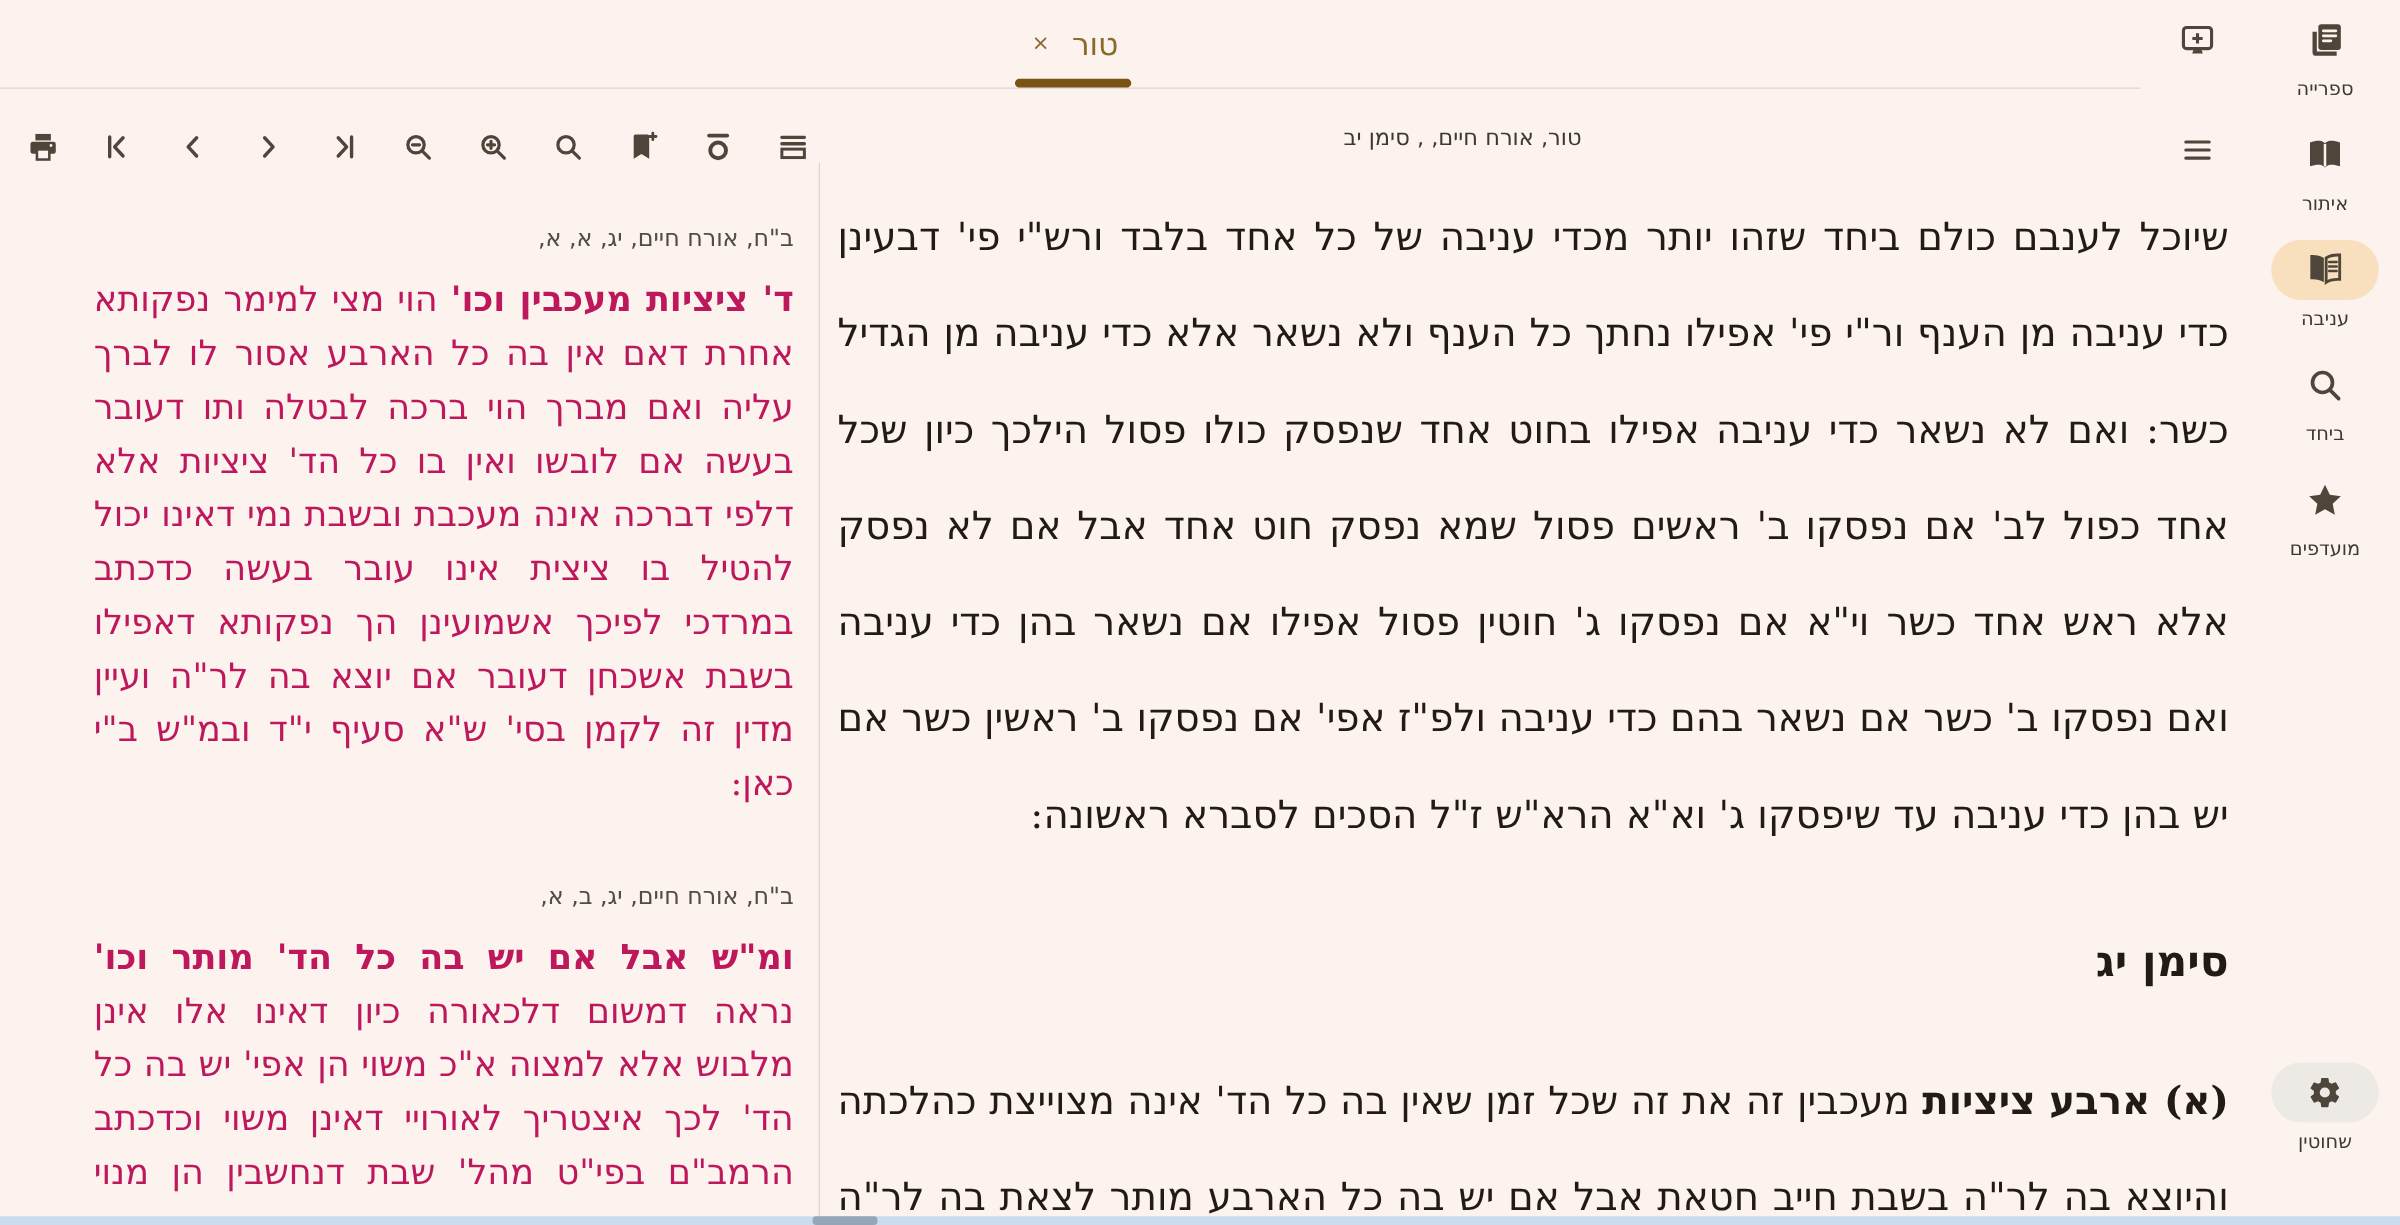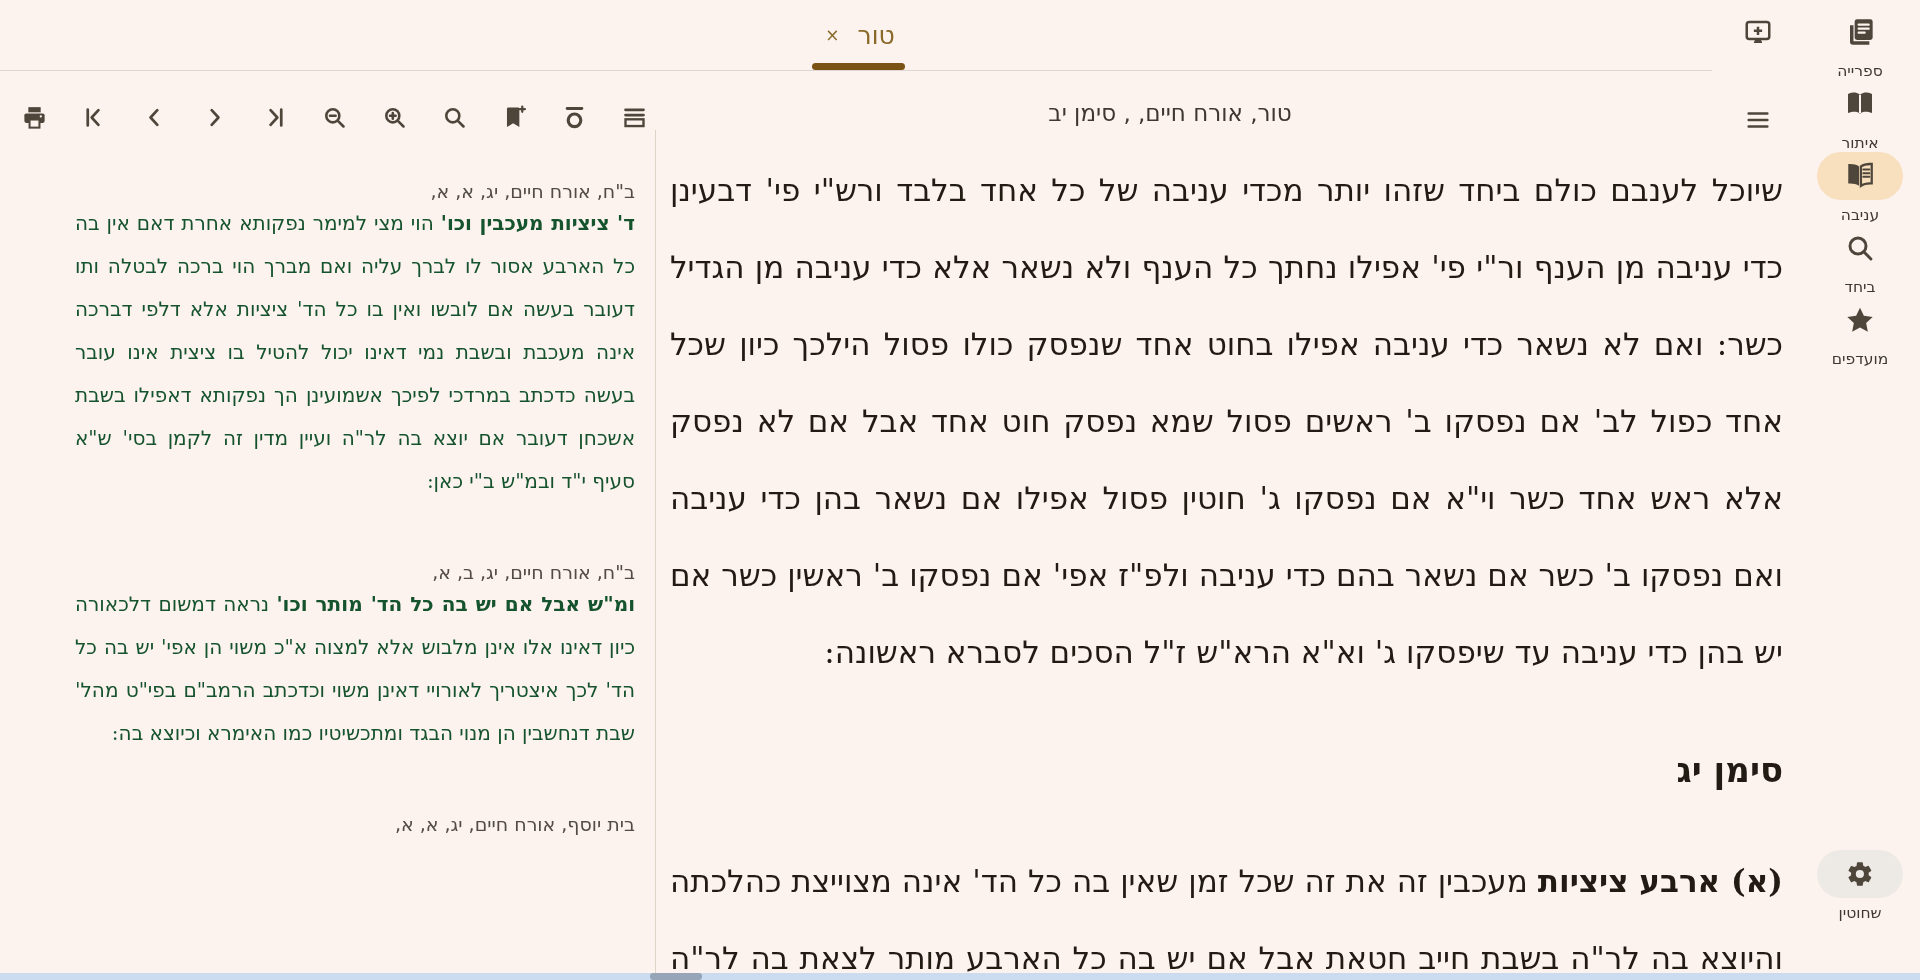--- a/index.html
+++ b/index.html
@@ -9,21 +9,21 @@
     font-family:"DejaVu Sans","Liberation Sans",sans-serif;
     overflow:hidden;
     color:#4f463b;
   }
   .stage { position:relative; width:1920px; height:980px; direction:rtl; }
 
   
   .sidebar {
     position:absolute; top:0; right:0; width:120px; height:980px;
     display:flex; flex-direction:column; align-items:center;
-    padding-top:8px; 
+    padding-top:8px; gap:20px;
   }
   .side-item { display:flex; flex-direction:column; align-items:center; cursor:pointer; }
   .side-pill {
     width:86px; height:48px; border-radius:24px;
     display:flex; align-items:center; justify-content:center;
   }
   .side-item.active .side-pill { background:#f8dfbd; }
   .side-item.settings { margin-top:auto; margin-bottom:58px; }
   .side-item.settings .side-pill { background:#edeae5; }
   .side-label { margin-top:6px; font-size:15.5px; color:#3d3833; }
@@ -54,21 +54,21 @@
     position:absolute; top:95px; left:12px; height:44px;
     display:flex; direction:ltr; gap:16px; align-items:center;
   }
   .tool-btn {
     width:44px; height:40px; display:flex; align-items:center; justify-content:center;
     background:none; border:none; cursor:pointer; color:#4f463b;
   }
   .tool-btn svg { width:27px; height:27px; }
   .doc-title {
     position:absolute; top:100px; left:1000px; width:340px;
-    text-align:center; font-size:23px; color:#3e3831; cursor:pointer;
+    text-align:center; font-size:18px; color:#3e3831; cursor:pointer;
   }
   .menu-btn {
     position:absolute; left:1736px; top:98px; width:44px; height:44px;
     display:flex; align-items:center; justify-content:center;
     background:none; border:none; cursor:pointer; color:#4f463b;
   }
   .menu-btn svg { width:28px; height:28px; }
 
   
   .vdivider { position:absolute; left:655px; top:130px; width:1px; height:845px; background:#ddd5c8; }
@@ -93,21 +93,21 @@
     position:absolute; left:75px; top:180px; width:560px;
     direction:rtl;
     font-family:"DejaVu Serif","DejaVu Sans",serif;
   }
   .comm-heading {
     font-size:19px; font-weight:normal; color:#514c46; line-height:22px;
     font-family:"DejaVu Sans","Liberation Sans",sans-serif;
     cursor:pointer;
   }
   .comm-para {
-    margin-top:0; font-size:20px; line-height:43px; color:#14532d;
+    margin-top:16px; font-size:28px; line-height:43px; color:#be185d;
     text-align:justify; text-justify:inter-word;
   }
   .comm-entry + .comm-entry { margin-top:58px; }
   .comm-para:empty { display:none; margin:0; }
   .comm-para b { font-weight:bold; }
 
   
   .bottom-strip {
     position:absolute; bottom:0; left:0; width:1920px; height:7px;
     background:#cbdcf0;

